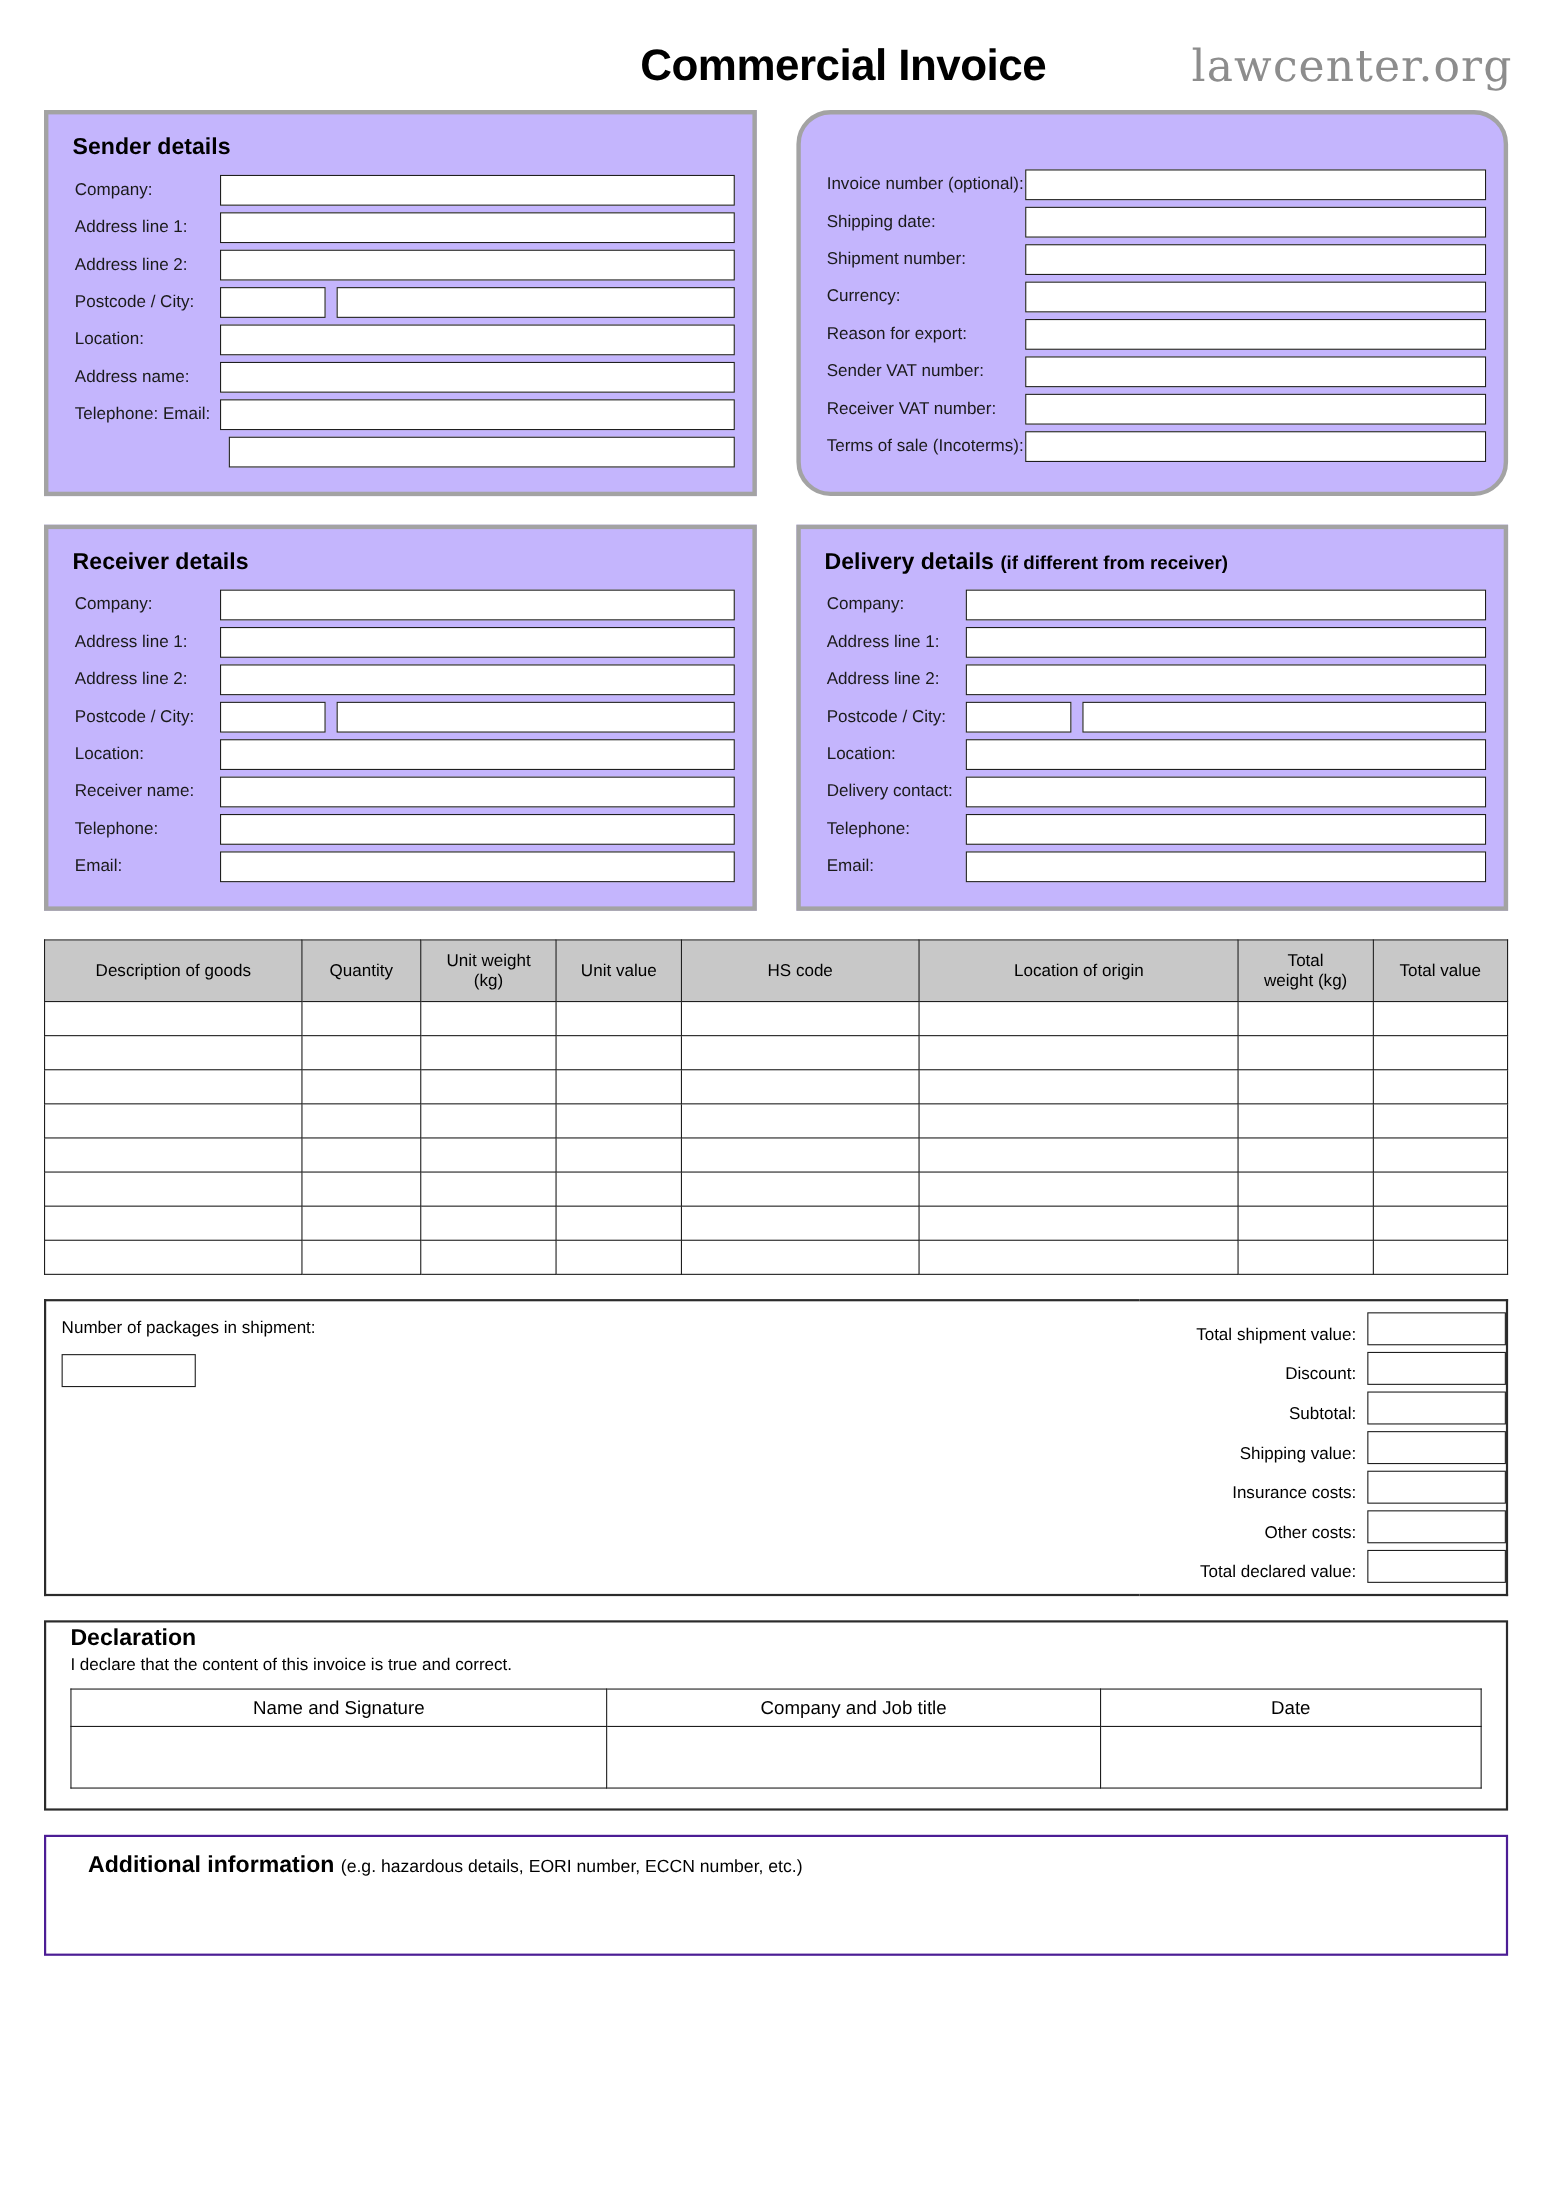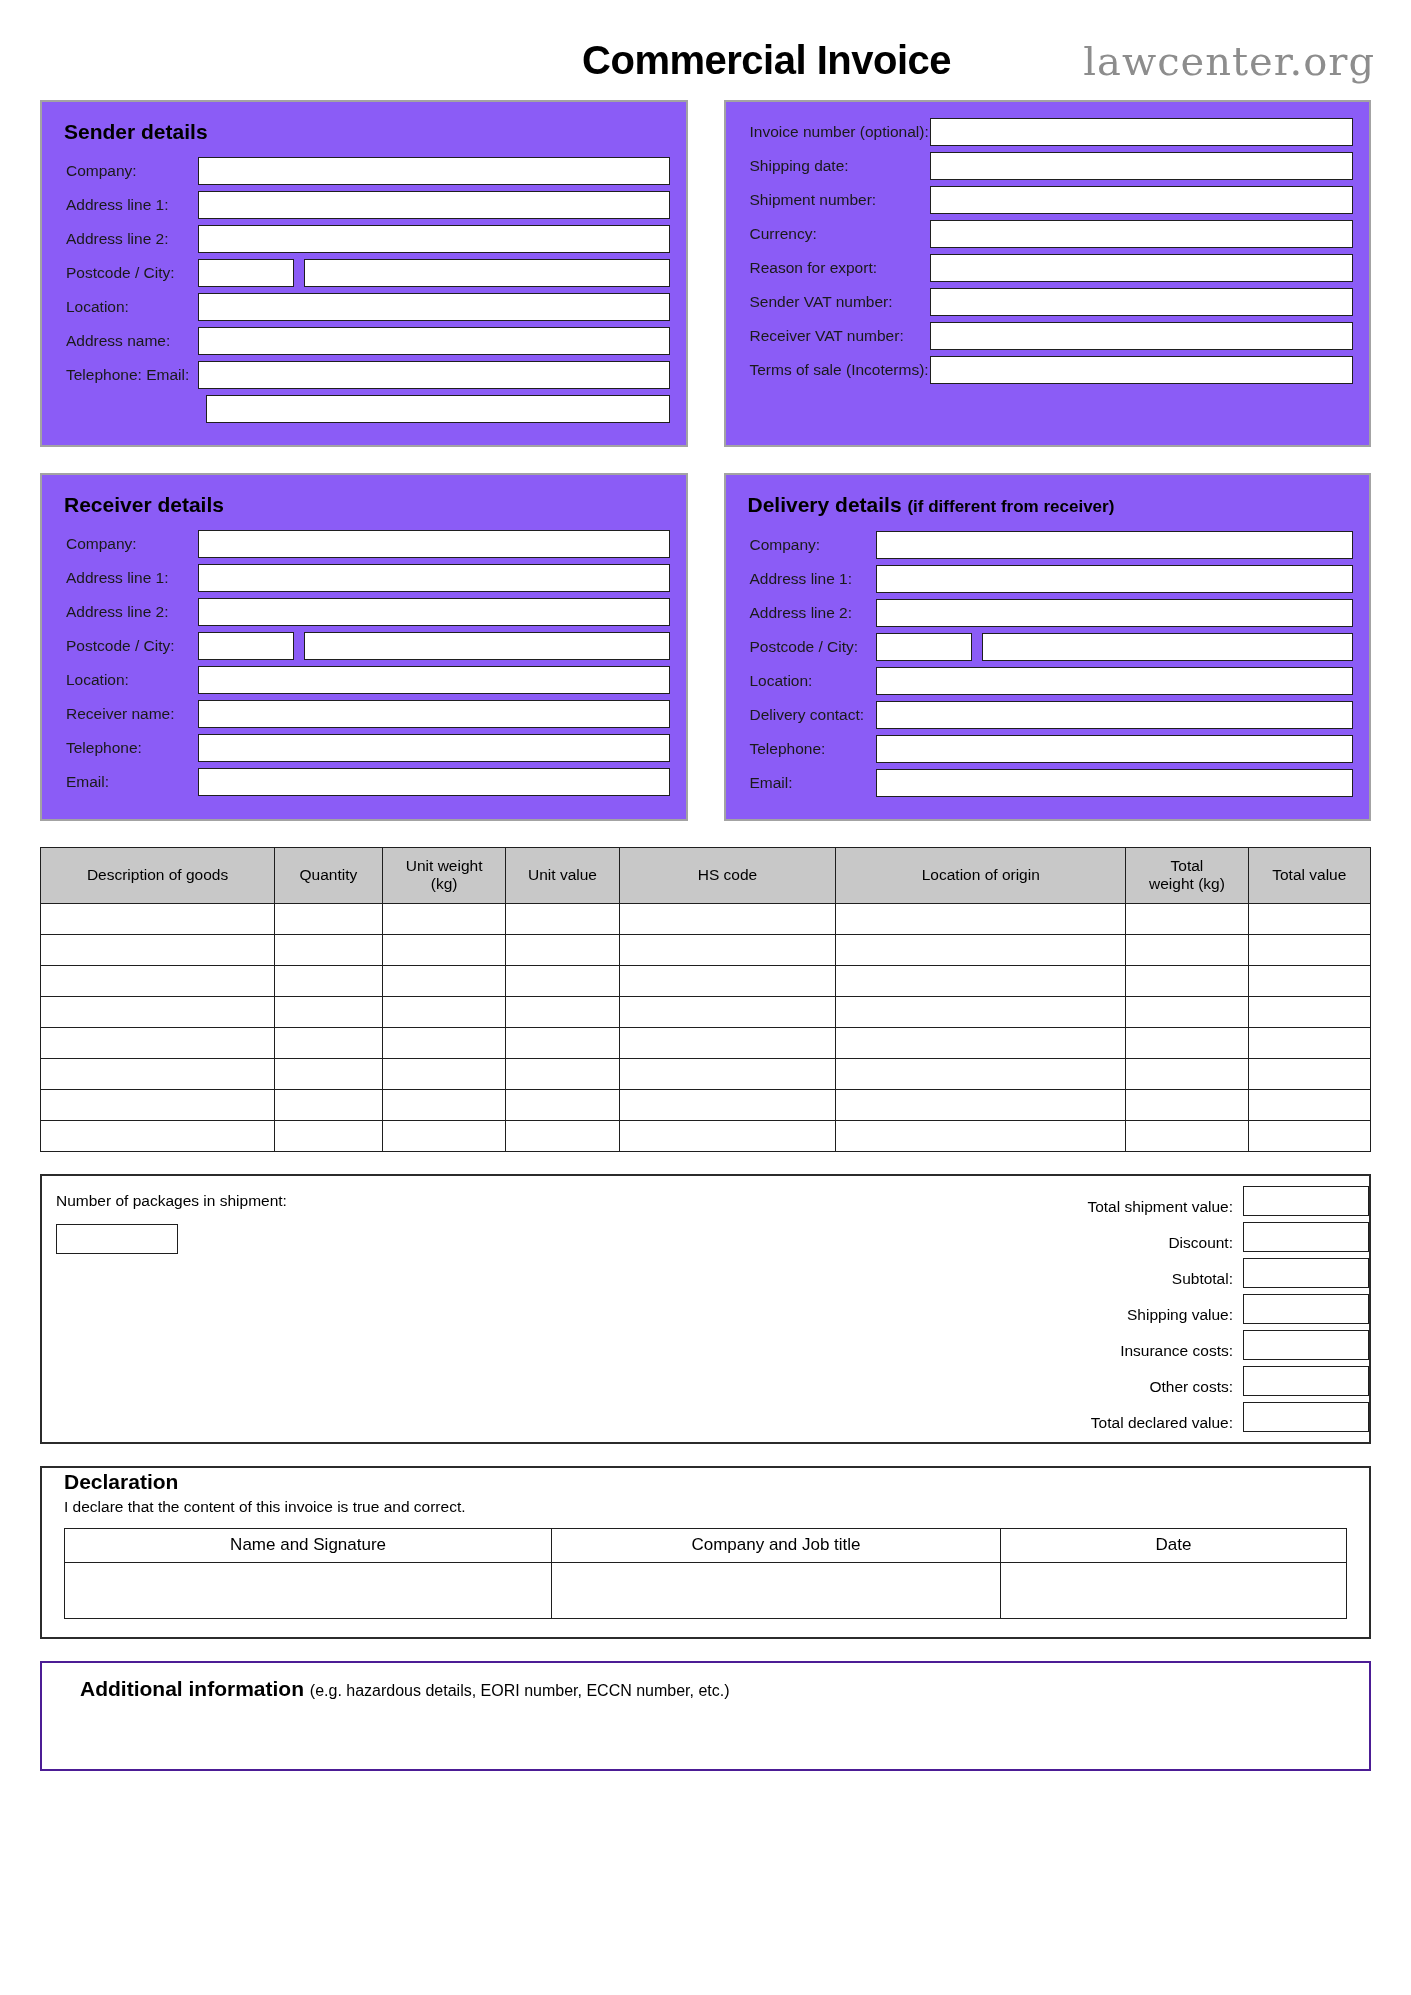--- a/index.html
+++ b/index.html
@@ -53,27 +53,27 @@
     padding: 0 40px;
   }
 
   
   .row2 {
     display: flex;
     gap: 36px;
     align-items: stretch;
   }
   .panel {
-    border: 2px solid #a3a3a3;
-    background: #8b5cf6;
+    border: 4px solid #a3a3a3;
+    background: #c4b5fd;
     padding: 12px 16px 16px 16px;
     flex: 1 1 0;
     position: relative;
   }
-  .panel.blank-head { padding-top: 16px; }
+  .panel.blank-head { padding-top: 50px; border-radius: 31px; }
 
   .panel-title {
     font-size: 21px;
     font-weight: bold;
     margin: 6px 0 14px 6px;
     line-height: 1.1;
   }
   .panel-title .sub {
     font-size: 17px;
     font-weight: bold;

